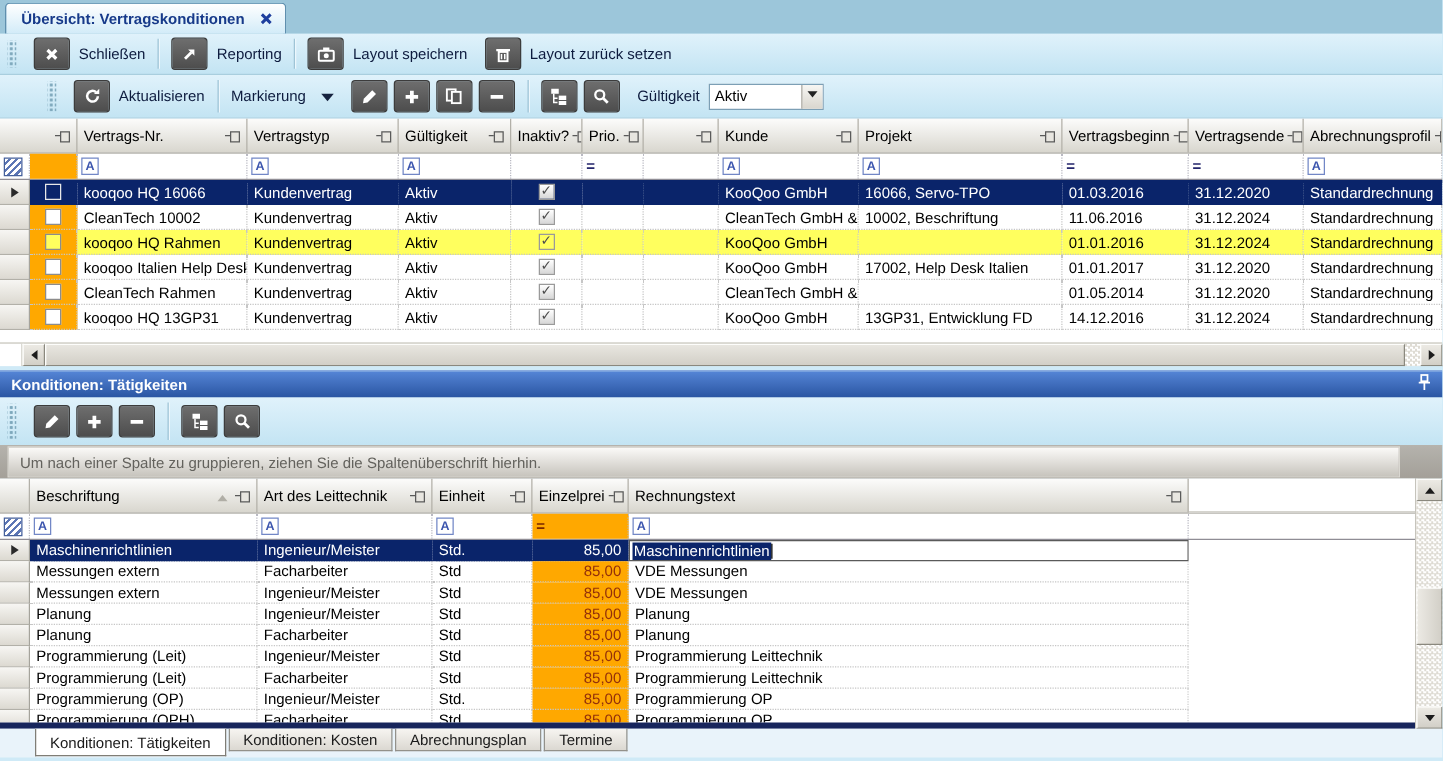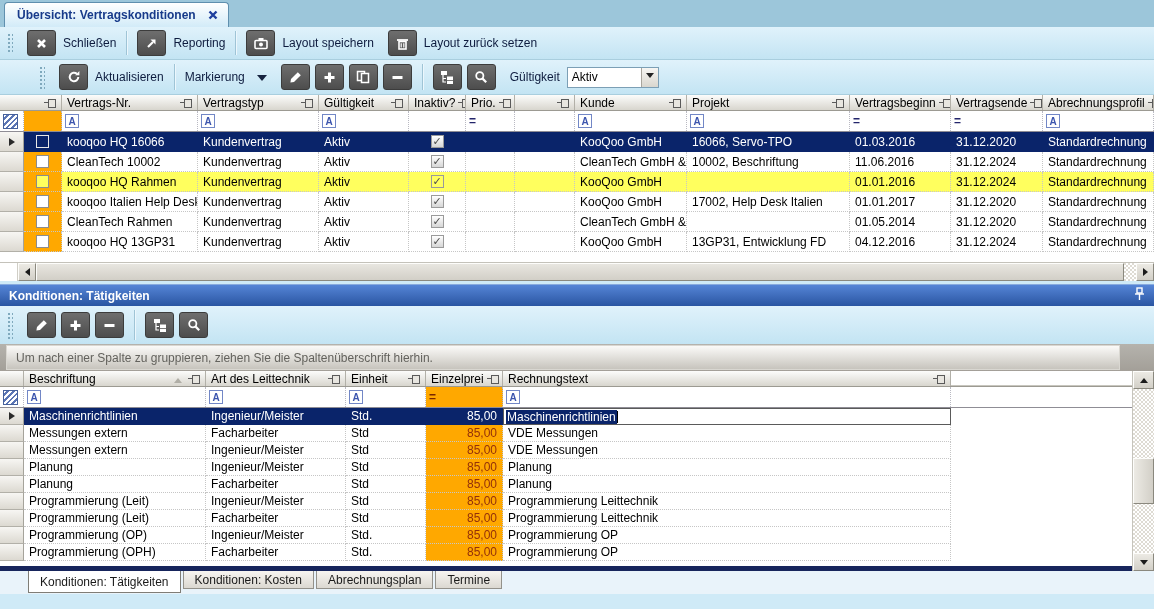--- a/index.html
+++ b/index.html
@@ -27,21 +27,21 @@
   .tbtn svg { display:block; }
   .tblabel { color:#0d1b3e; white-space:nowrap; }
   .sep { width:1px; align-self:stretch; margin:4px 3px; background:#9fc4d6; box-shadow:1px 0 0 #ecf7fd; }
   .ddcaret { width:0; height:0; border:5px solid transparent; border-top:6px solid #16233f; margin-left:5px; position:relative; top:3px; }
   .combo { display:flex; height:21px; border:1px solid #7c9fb5; background:#fff; width:92px; }
   .combo .cval { flex:1; padding:2px 4px; white-space:nowrap; overflow:hidden; }
   .combo .cbtn { width:17px; background:linear-gradient(#f7f6f3,#d9d6ce); border-left:1px solid #a8a59d; display:flex; align-items:center; justify-content:center; }
   .tri-d-s { width:0; height:0; border:4px solid transparent; border-top:5px solid #222; margin-top:4px; }
 
   
-  .hrow { display:flex; height:16px; background:linear-gradient(#fcfcfb,#d8d6ce); border-bottom:1px solid #9c9a92; flex:0 0 auto; }
+  .hrow { display:flex; height:28px; background:linear-gradient(#fcfcfb,#d8d6ce); border-bottom:1px solid #9c9a92; flex:0 0 auto; }
   .hcell { border-right:1px solid #b2b0a8; display:flex; align-items:center; padding:0 5px; gap:3px; white-space:nowrap; overflow:hidden; position:relative; }
   .hfill { flex:1; background:#fff; border-bottom:1px solid #c8c6be; }
   .pin { margin-left:auto; width:12px; height:9px; position:relative; flex:0 0 auto; }
   .pin::before { content:""; position:absolute; left:0; top:4px; width:5px; height:1px; background:#5a5a5a; }
   .pin::after  { content:""; position:absolute; right:0; top:1px; width:6px; height:7px; border:1px solid #5a5a5a; background:#e8e6e0; }
   .sortasc { width:0; height:0; border:4px solid transparent; border-bottom:5px solid #b0aea6; margin-left:auto; }
   .sortasc + .pin { margin-left:3px; }
 
   .frow { display:flex; height:21px; background:#fff; border-bottom:1px solid #8f8d95; flex:0 0 auto; }
   .fcell { border-right:1px dotted #b9b9c2; display:flex; align-items:center; padding:0 3px; gap:3px; }
@@ -441,21 +441,21 @@
           <div class="dcell g1-c2">kooqoo HQ 13GP31</div>
           <div class="dcell g1-c3">Kundenvertrag</div>
           <div class="dcell g1-c4">Aktiv</div>
           <div class="dcell g1-c5 center">
             <span class="cb chk">✓</span>
           </div>
           <div class="dcell g1-c6"></div>
           <div class="dcell g1-c7"></div>
           <div class="dcell g1-c8">KooQoo GmbH</div>
           <div class="dcell g1-c9">13GP31, Entwicklung FD</div>
-          <div class="dcell g1-c10">04.12.2016</div>
+          <div class="dcell g1-c10">14.12.2016</div>
           <div class="dcell g1-c11">31.12.2024</div>
           <div class="dcell g1-c12">Standardrechnung</div>
         </div>
       </div>
     <div class="hscroll">
       <div class="hs-lead"></div>
       <div class="sbtn">
           <span class="tri-l"></span>
         </div>
       <div class="hthumb"></div>

